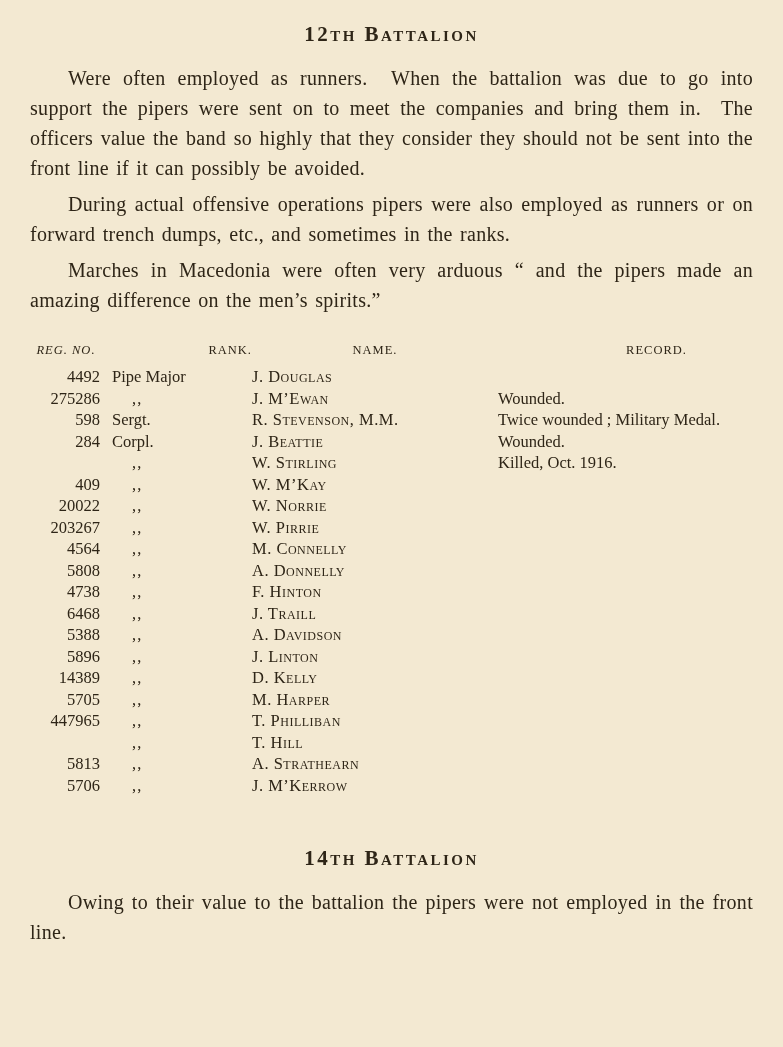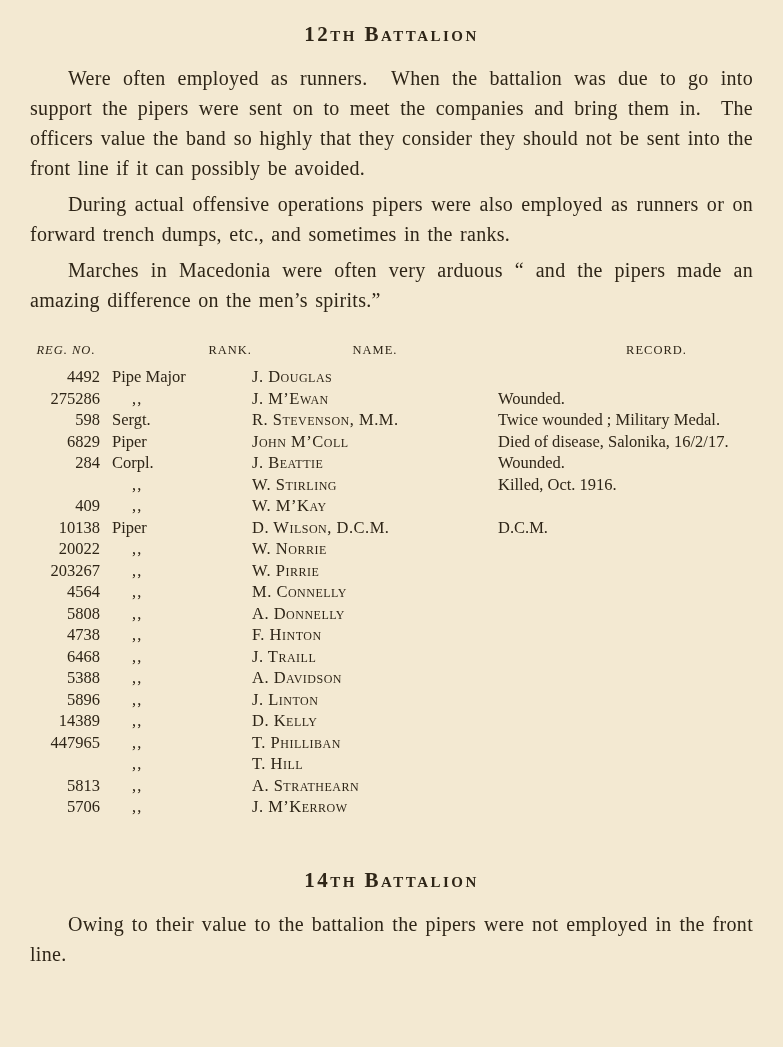--- a/index.html
+++ b/index.html
@@ -107,50 +107,38 @@
           <td class="col-name">J. M’Ewan</td>
           <td class="col-record">Wounded.</td>
         </tr>
         <tr>
           <td class="col-reg">598</td>
           <td class="col-rank">Sergt.</td>
           <td class="col-name">R. Stevenson, M.M.</td>
           <td class="col-record">Twice wounded ; Military Medal.</td>
         </tr>
         <tr>
-          <td class="col-reg">6829</td>
-          <td class="col-rank">Piper</td>
-          <td class="col-name">John M’Coll</td>
-          <td class="col-record">Died of disease, Salonika, 16/2/17.</td>
-        </tr>
-        <tr>
           <td class="col-reg">284</td>
           <td class="col-rank">Corpl.</td>
           <td class="col-name">J. Beattie</td>
           <td class="col-record">Wounded.</td>
         </tr>
         <tr>
           <td class="col-reg"></td>
           <td class="col-rank ditto">,,</td>
           <td class="col-name">W. Stirling</td>
           <td class="col-record">Killed, Oct. 1916.</td>
         </tr>
         <tr>
           <td class="col-reg">409</td>
           <td class="col-rank ditto">,,</td>
           <td class="col-name">W. M’Kay</td>
           <td class="col-record"></td>
         </tr>
         <tr>
-          <td class="col-reg">10138</td>
-          <td class="col-rank">Piper</td>
-          <td class="col-name">D. Wilson, D.C.M.</td>
-          <td class="col-record">D.C.M.</td>
-        </tr>
-        <tr>
           <td class="col-reg">20022</td>
           <td class="col-rank ditto">,,</td>
           <td class="col-name">W. Norrie</td>
           <td class="col-record"></td>
         </tr>
         <tr>
           <td class="col-reg">203267</td>
           <td class="col-rank ditto">,,</td>
           <td class="col-name">W. Pirrie</td>
           <td class="col-record"></td>
@@ -188,20 +176,26 @@
         <tr>
           <td class="col-reg">5896</td>
           <td class="col-rank ditto">,,</td>
           <td class="col-name">J. Linton</td>
           <td class="col-record"></td>
         </tr>
         <tr>
           <td class="col-reg">14389</td>
           <td class="col-rank ditto">,,</td>
           <td class="col-name">D. Kelly</td>
+          <td class="col-record"></td>
+        </tr>
+        <tr>
+          <td class="col-reg">5705</td>
+          <td class="col-rank ditto">,,</td>
+          <td class="col-name">M. Harper</td>
           <td class="col-record"></td>
         </tr>
         <tr>
           <td class="col-reg">447965</td>
           <td class="col-rank ditto">,,</td>
           <td class="col-name">T. Philliban</td>
           <td class="col-record"></td>
         </tr>
         <tr>
           <td class="col-reg"></td>

